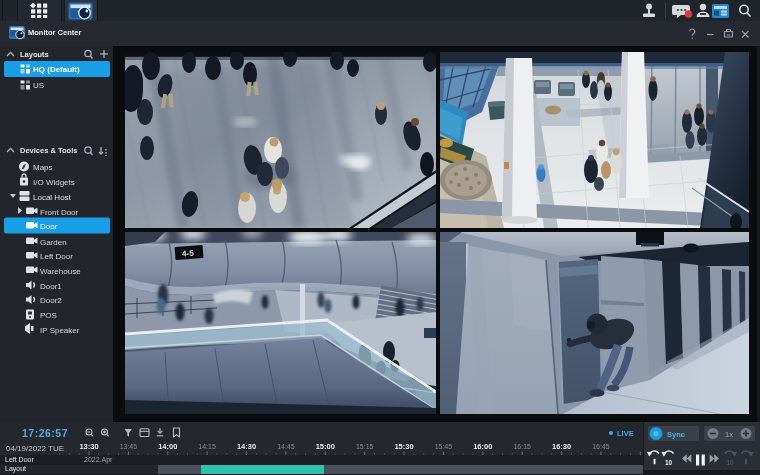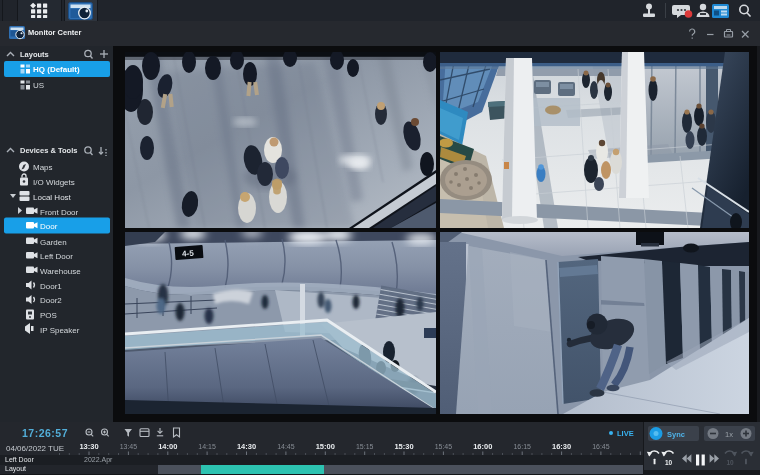--- a/index.html
+++ b/index.html
@@ -686,21 +686,21 @@
       <path d="M178 113 Q170 137 160 157" stroke="#4f6387" stroke-width="8.5" fill="none"></path>
       <path d="M190 115 Q186 139 174 153" stroke="#43567a" stroke-width="7.5" fill="none"></path>
       <ellipse cx="157" cy="161" rx="7.5" ry="3.8" fill="#2a3442"></ellipse>
       <ellipse cx="173" cy="156" rx="6.5" ry="3.2" fill="#38455c"></ellipse>
     </g>
   </svg>
   </div>
 
   <div class="abs" id="bottom"></div>
   <div class="abs" id="clock">17:26:57</div>
-  <div class="abs" id="date">04/06/2022 TUE</div>
+  <div class="abs" id="date">04/19/2022 TUE</div>
   <svg class="abs" style="left:0;top:422px" width="760" height="53" id="botsvg">
 
     <g stroke="#b8bdc3" stroke-width="1.1" fill="none">
       <circle cx="89" cy="10" r="3"></circle>
         <line x1="91.2" y1="12.3" x2="93.2" y2="14.3"></line>
         <line x1="87.6" y1="10" x2="90.4" y2="10"></line>
       <circle cx="104.5" cy="10" r="3"></circle>
         <line x1="106.7" y1="12.3" x2="108.7" y2="14.3"></line>
         <line x1="103.1" y1="10" x2="105.9" y2="10"></line>
         <line x1="104.5" y1="8.6" x2="104.5" y2="11.4"></line>

